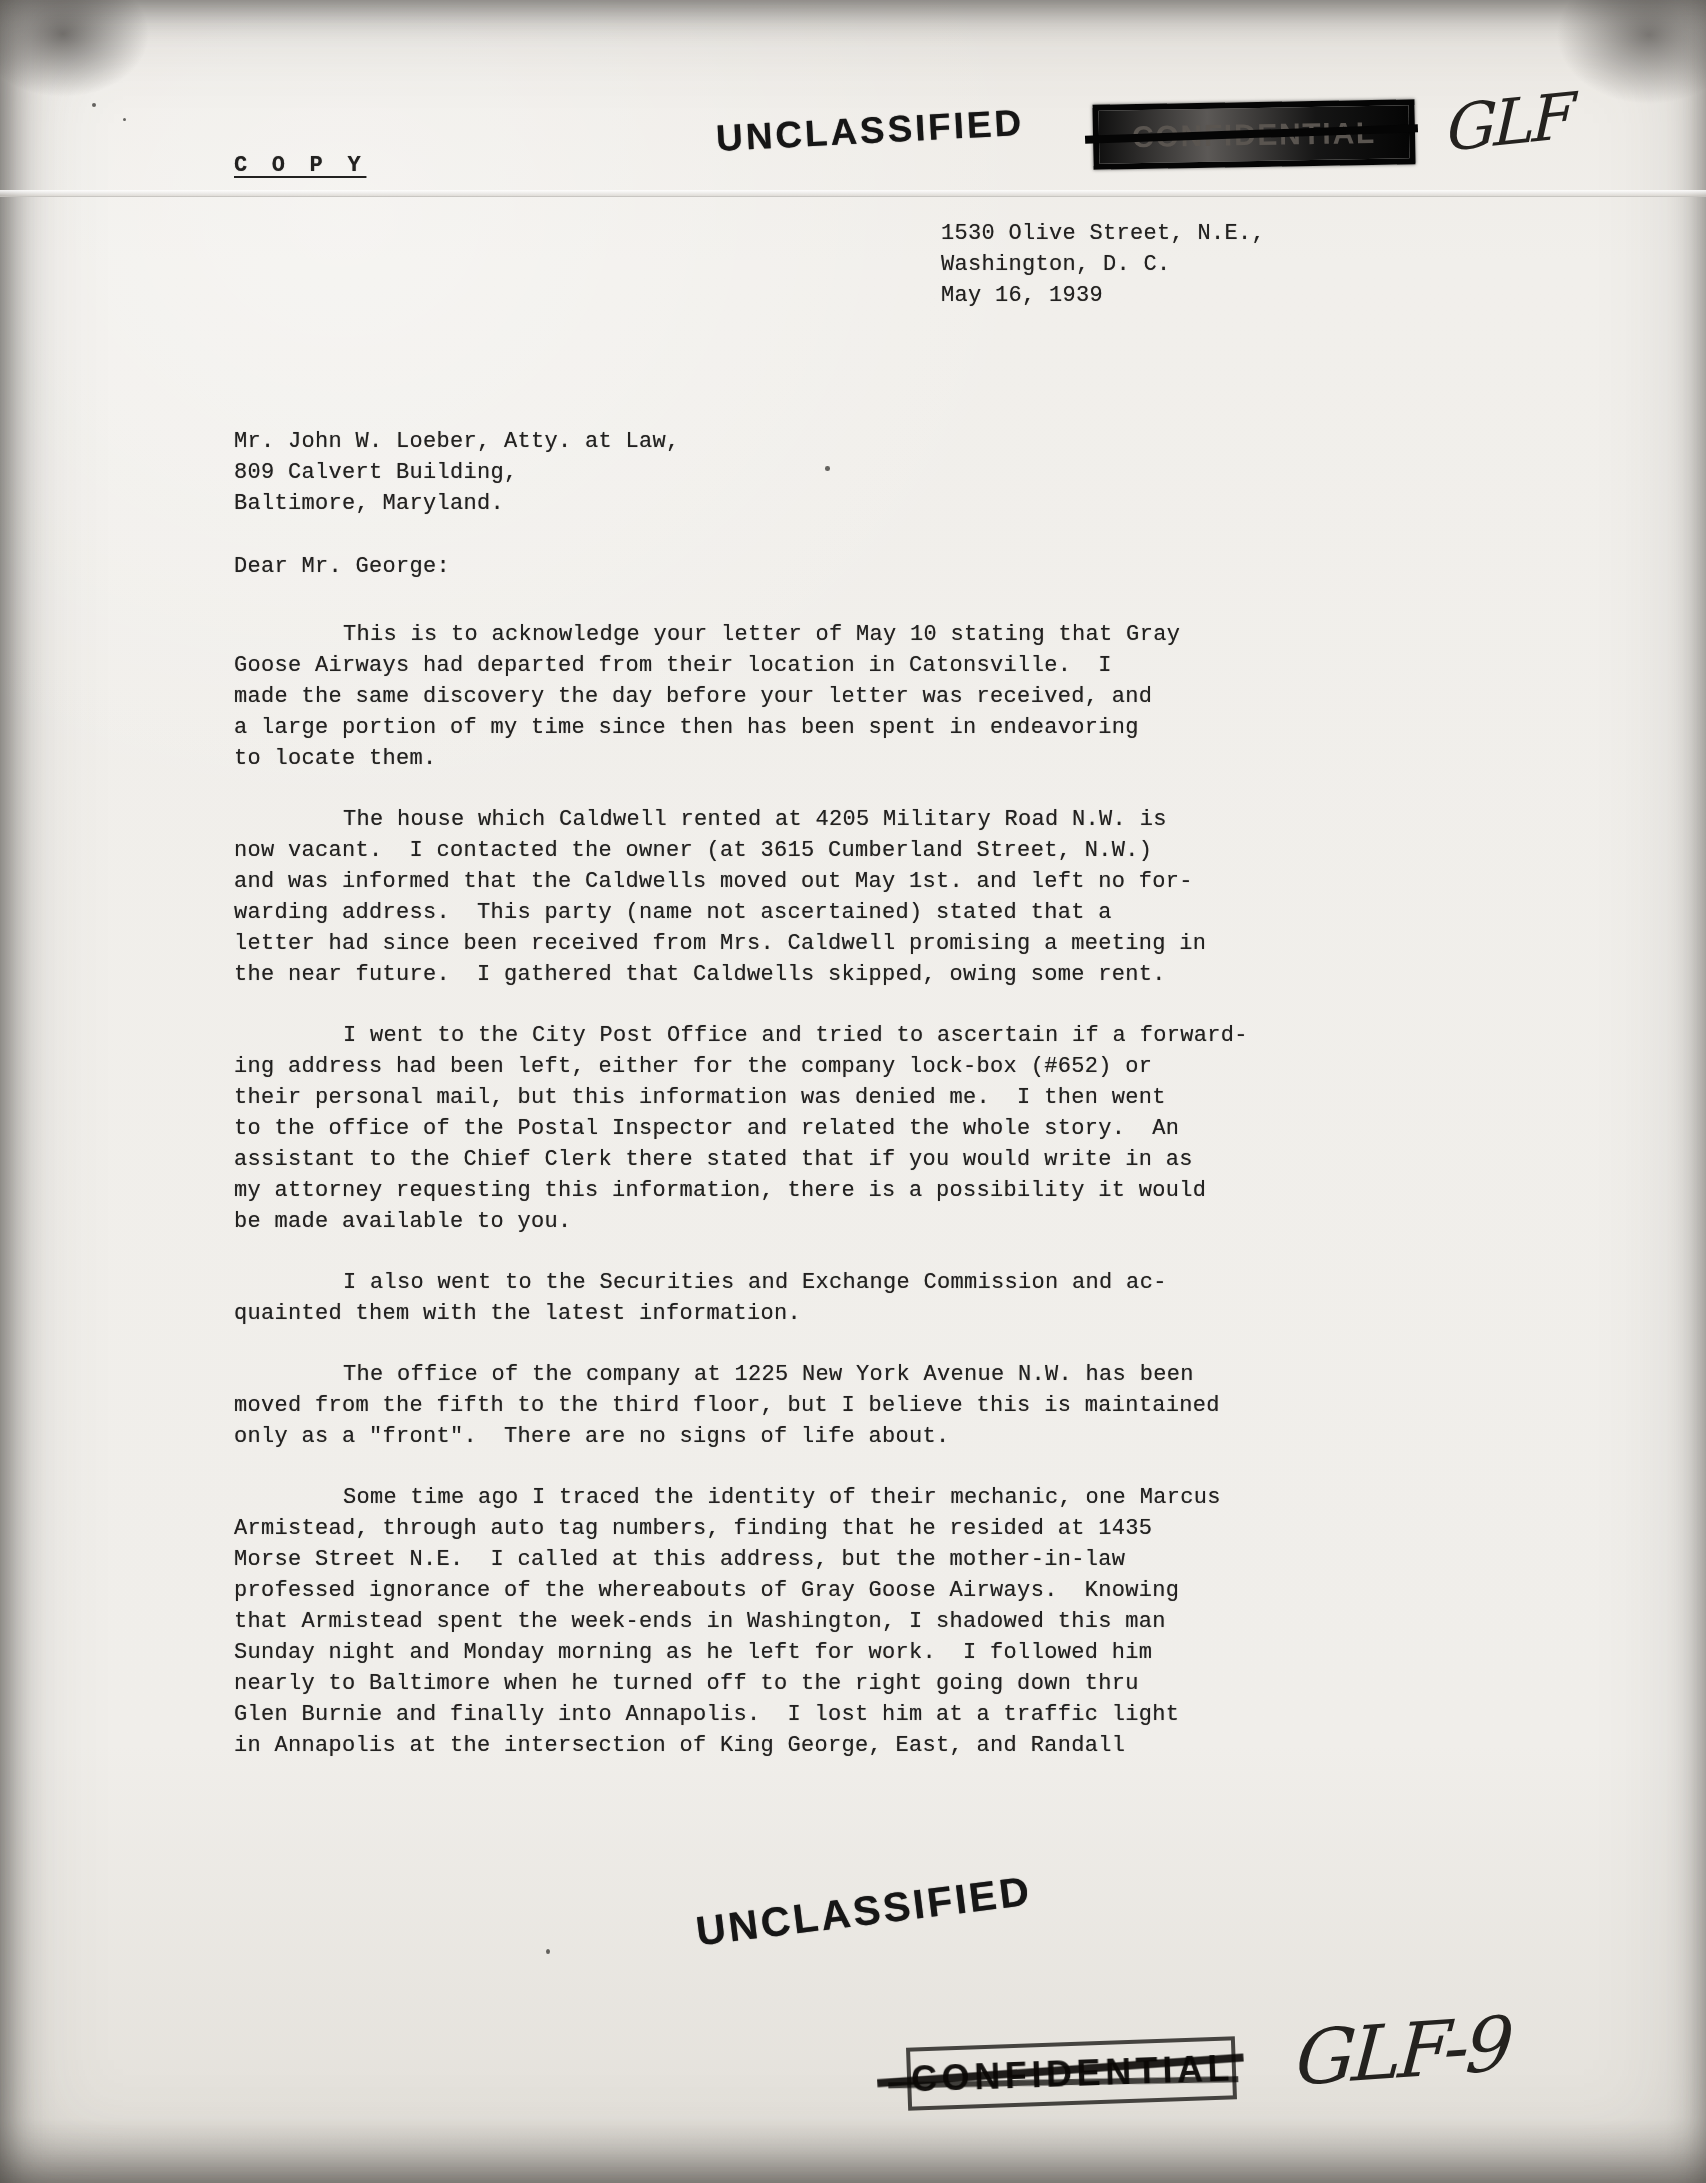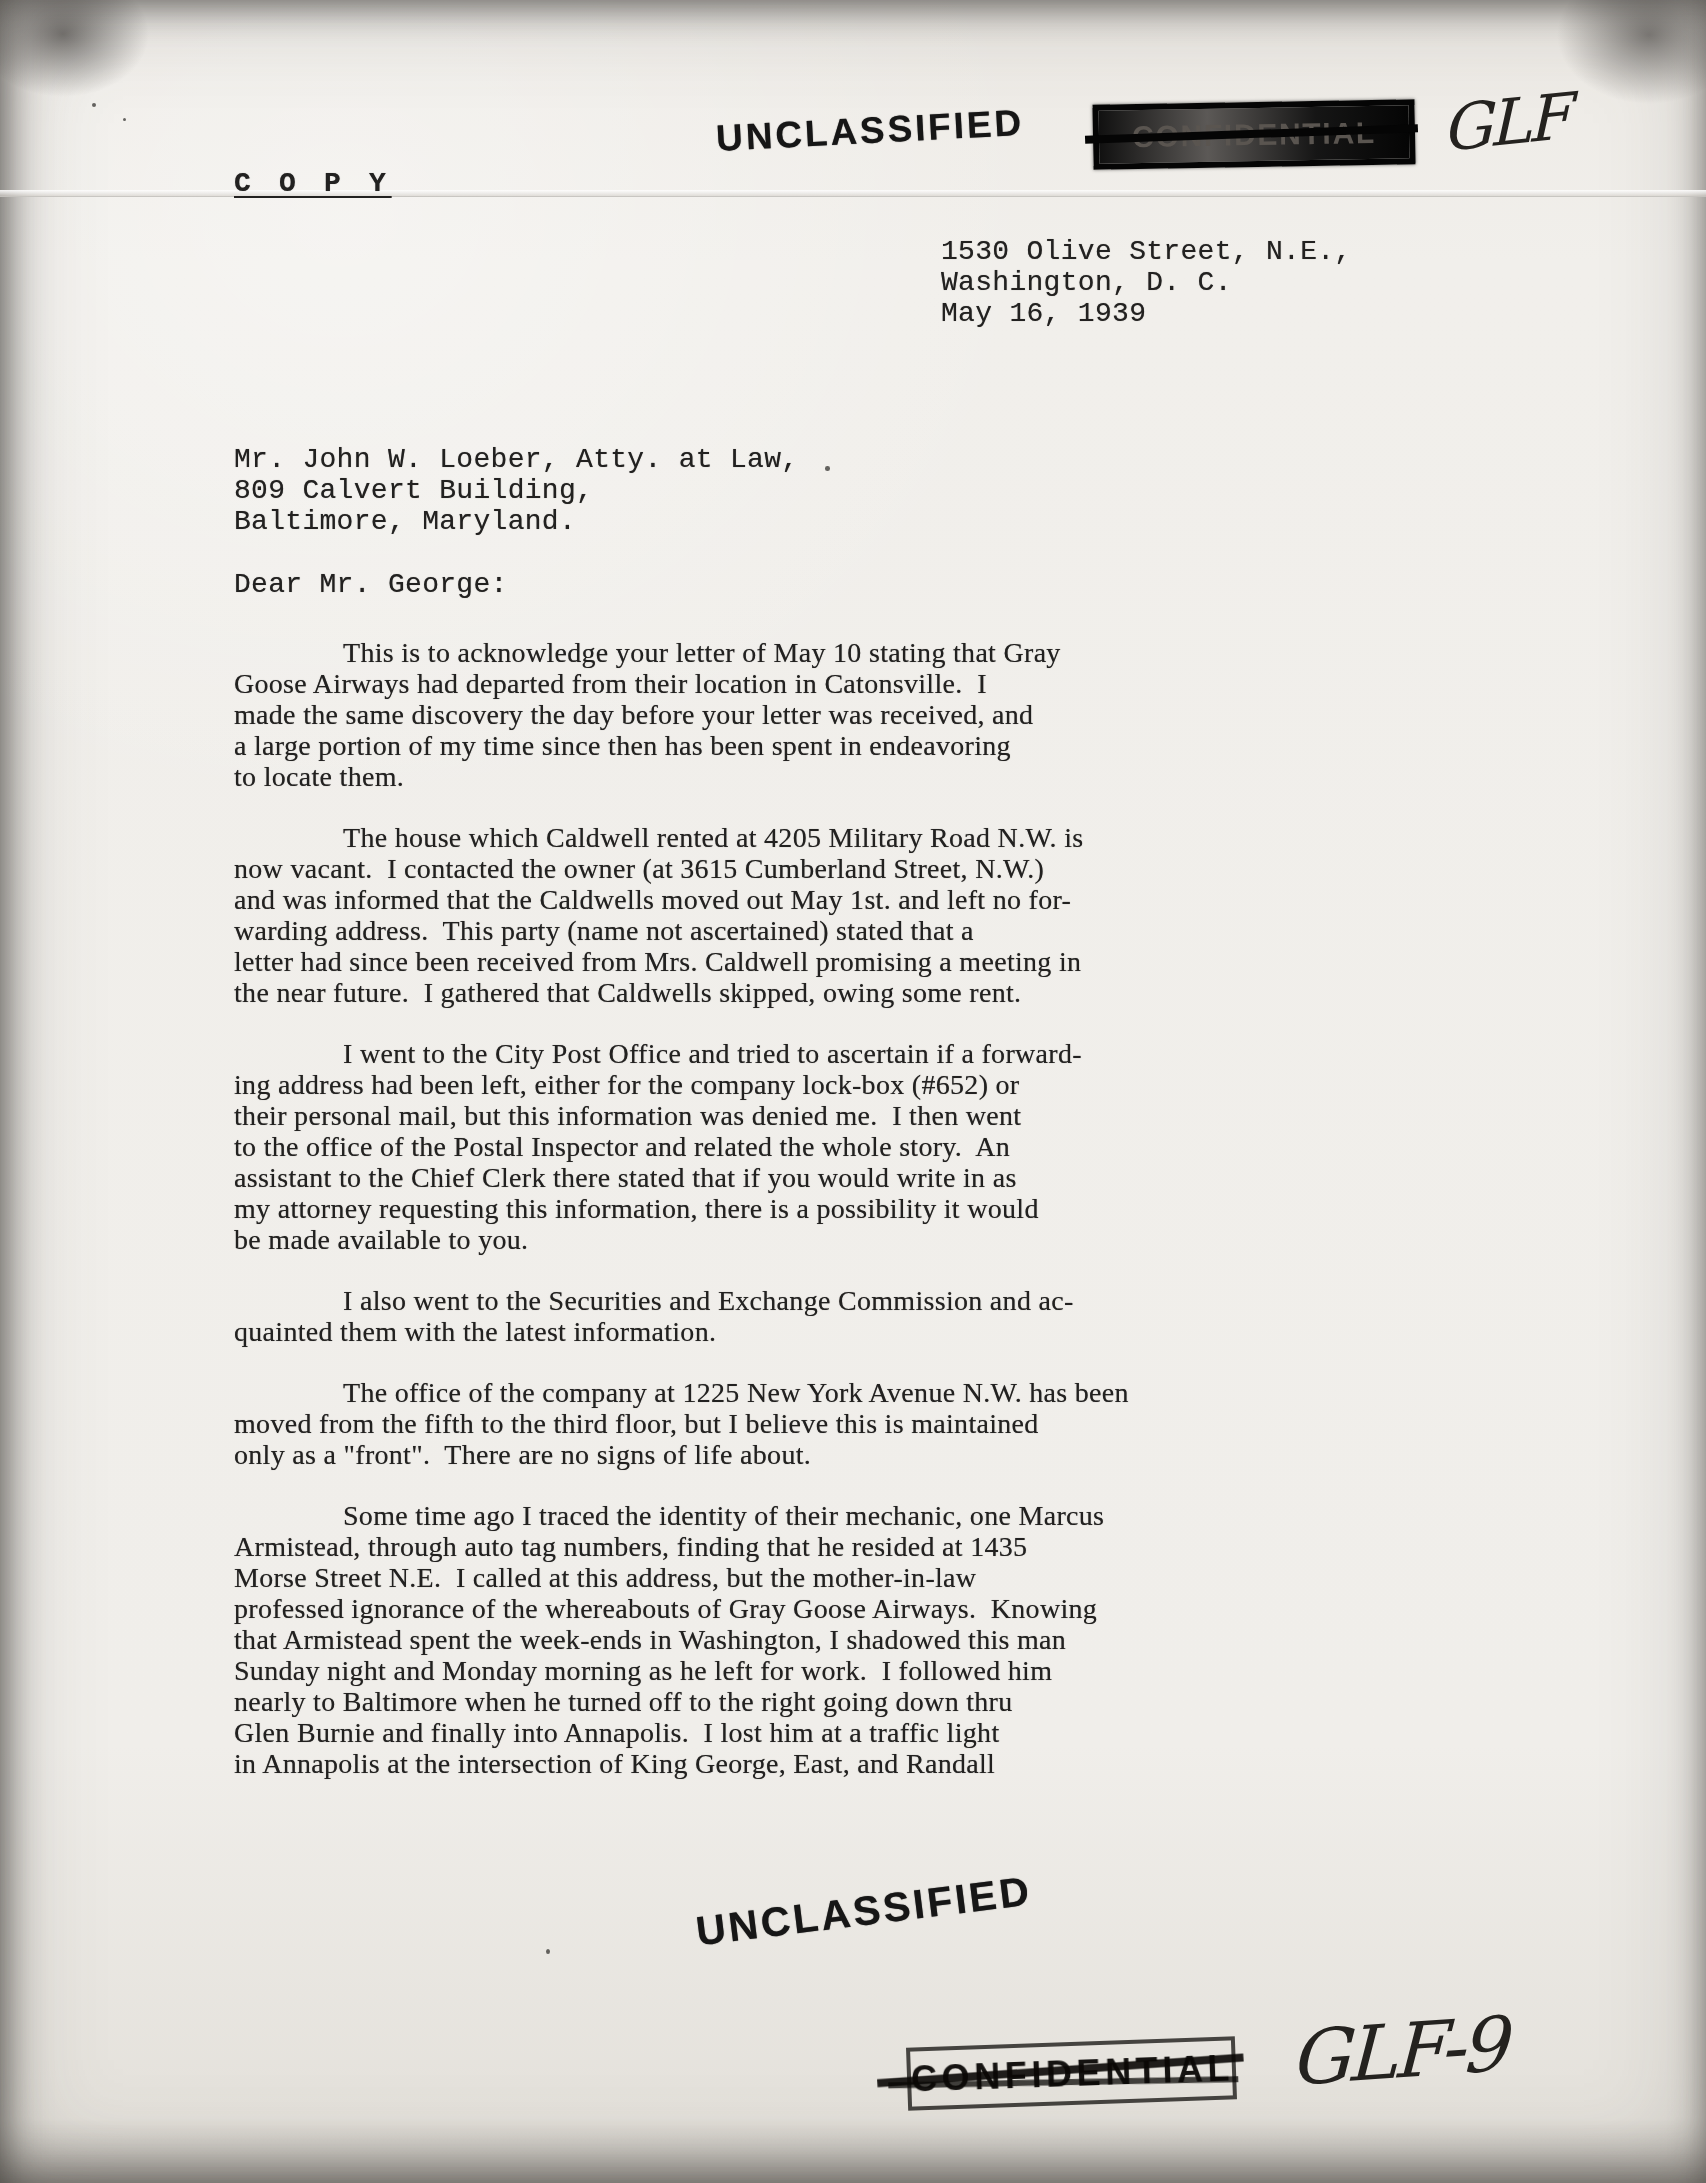--- a/index.html
+++ b/index.html
@@ -28,38 +28,38 @@
     border-bottom: 0.6px solid rgba(150,145,138,0.5);
   }
   .smudge { position: absolute; pointer-events: none; }
   .smudge.tl { left: -23px; top: -29px; width: 172px; height: 126px;
     background: radial-gradient(closest-side, rgba(25,22,20,0.55), transparent); }
   .smudge.tr { right: -34px; top: -34px; width: 184px; height: 138px;
     background: radial-gradient(closest-side, rgba(25,22,20,0.5), transparent); }
   .speck { position: absolute; background: rgba(40,38,35,0.7); border-radius: 50%; }
 
   .letter-content {
-    position: absolute; left: 234px; top: 168px; width: 1336px;
-    font-size: 28px; line-height: 31px;
+    position: absolute; left: 234px; top: 150px; width: 1336px;
+    font-size: 22px; line-height: 31px;
     letter-spacing: 0.3px;
     color: #222120;
     text-shadow: 0 0 0.8px rgba(35,33,30,0.55);
   }
   .copy {
     font-weight: bold;
     letter-spacing: 5.7px;
     text-decoration: underline;
     text-underline-offset: 5.2px;
     text-decoration-thickness: 1.7px;
   }
   .pre { white-space: pre-wrap; }
   .sender   { margin: 37px 0 0 707px; }
   .recipient{ margin-top: 115px; }
   .salutation{ margin-top: 32px; }
-  p.body-para { margin: 30px 0 0 0; white-space: pre-wrap; text-indent: 109px; font-family: Liberation Serif, serif; }
+  p.body-para { margin: 30px 0 0 0; white-space: pre-wrap; text-indent: 109px; }
   p.body-para.first { margin-top: 37px; }
 
   .stamp-unclassified {
     position: absolute;
     font-family: "Liberation Sans", "DejaVu Sans", sans-serif;
     font-weight: bold; color: #161616;
     text-shadow: 0 0 1.1px rgba(10,10,10,0.6);
     white-space: nowrap;
   }
   .stamp-unclassified.top { left: 716px; top: 110px; font-size: 37px; letter-spacing: 2.9px; transform: rotate(-3deg); }

